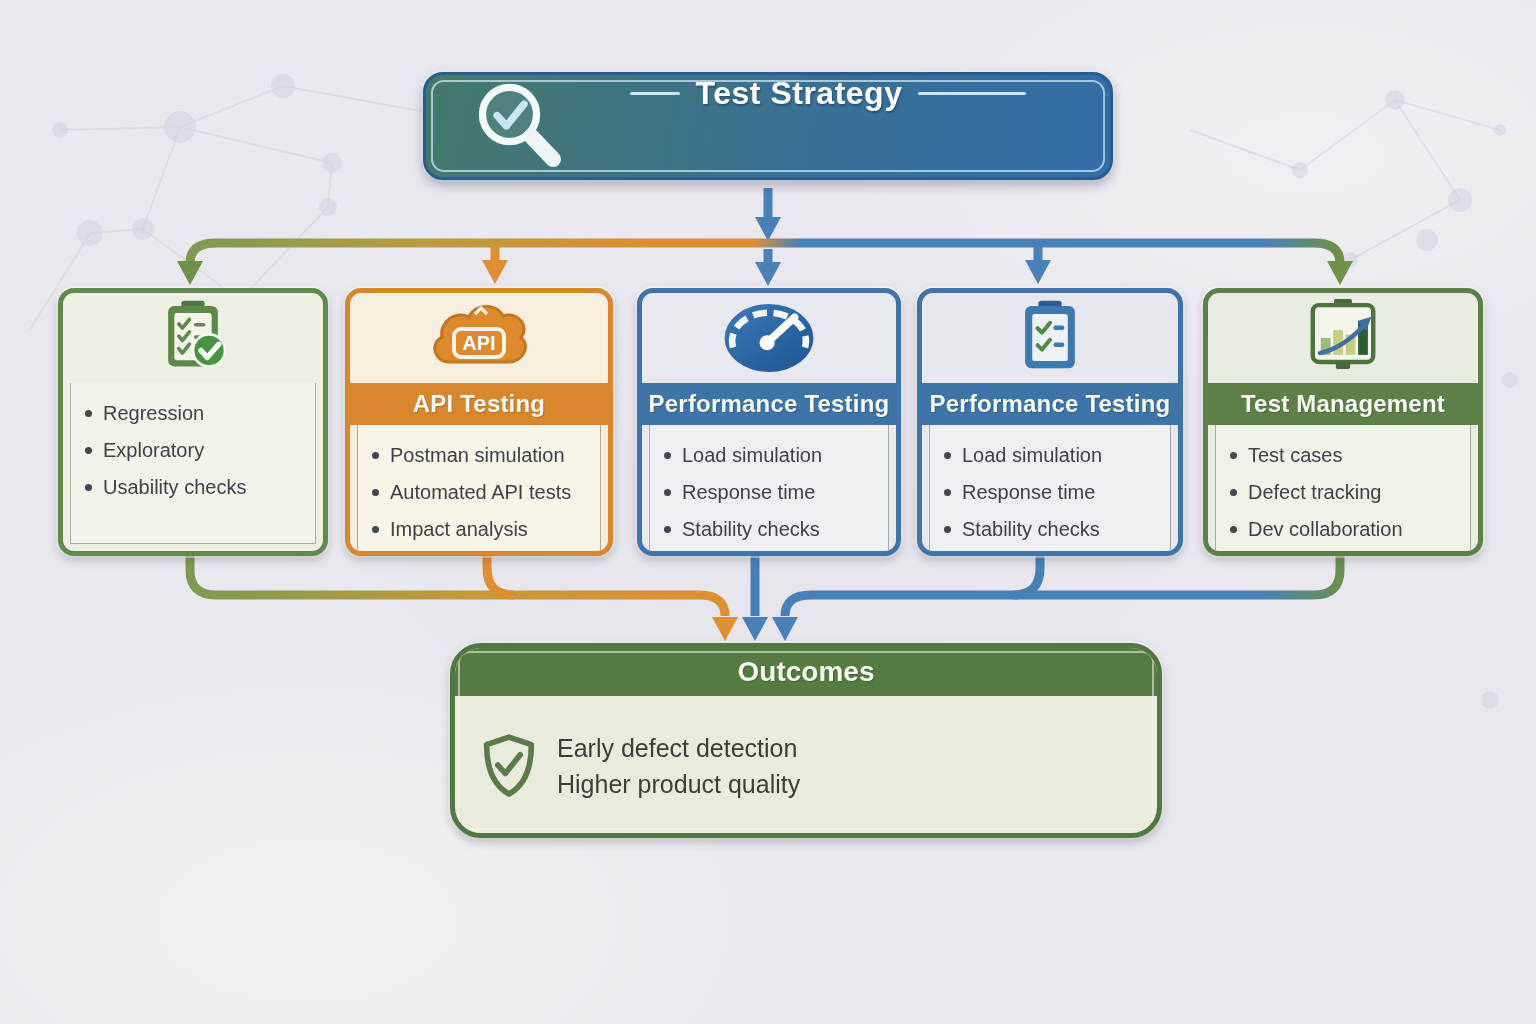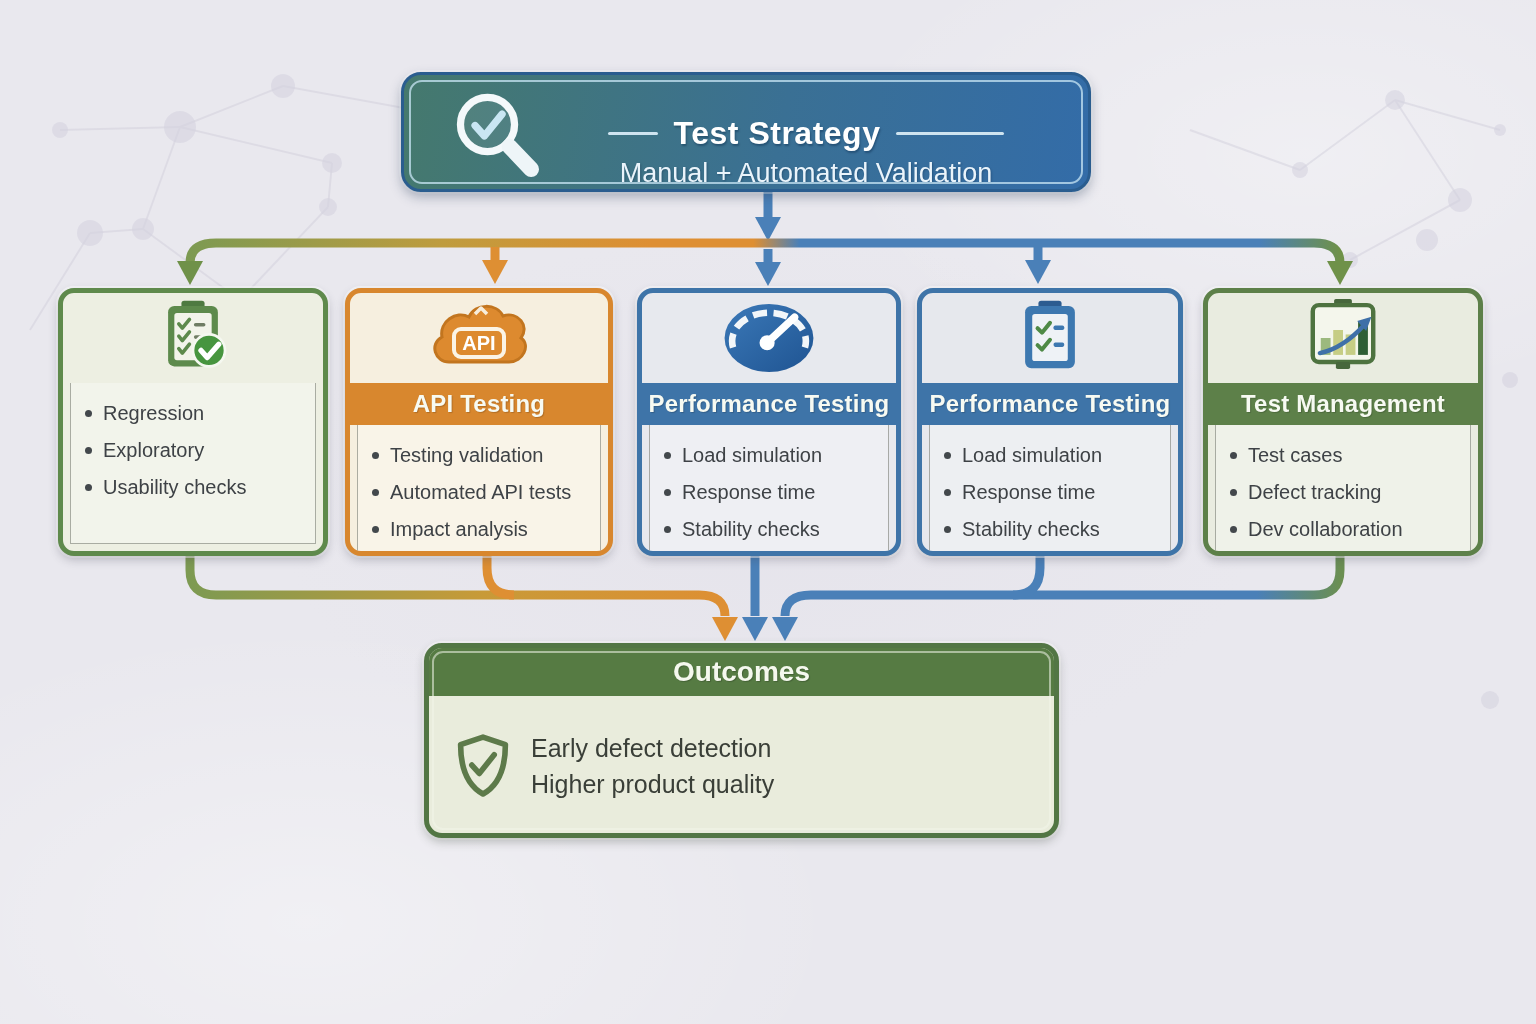--- a/index.html
+++ b/index.html
@@ -8,26 +8,26 @@
     background:
       radial-gradient(900px 500px at 20% 90%, rgba(255,255,255,.35), rgba(255,255,255,0) 60%),
       radial-gradient(800px 420px at 85% 15%, rgba(255,255,255,.3), rgba(255,255,255,0) 60%),
       radial-gradient(700px 400px at 50% 50%, rgba(226,224,233,.5), rgba(226,224,233,0) 70%),
       #e9e8ee;}
   svg{display:block}
   .bg-net{position:absolute;left:0;top:0;z-index:0;}
   .connectors{position:absolute;left:0;top:0;z-index:1;}
 
   
-  .top-box{position:absolute;left:401px;top:72px;width:690px;height:120px;z-index:2;
+  .top-box{position:absolute;left:423px;top:72px;width:690px;height:108px;z-index:2;
     box-sizing:border-box;border-radius:20px;
     border:3px solid var(--bd,#2a5d8f);
     background:linear-gradient(100deg,var(--g1,#45796d) 0%,#3a7094 55%,var(--g2,#336ca8) 100%);
     box-shadow:0 5px 12px rgba(40,60,90,.35),0 0 0 2px rgba(255,255,255,.4);
-    display:flex;align-items:flex-end;}
+    display:flex;align-items:flex-start;}
   .top-box::after{content:"";position:absolute;inset:5px;border-radius:13px;
     border:2px solid rgba(200,230,244,.75);pointer-events:none;}
   .top-icon{margin-left:42px;flex:0 0 auto;}
   .top-text{flex:1;display:flex;flex-direction:column;align-items:center;margin-right:30px;}
   .title-row{display:flex;align-items:center;gap:16px;}
   .hline{height:3px;background:#cfe4f0;border-radius:2px;display:inline-block;}
   .hline.short{width:50px;} .hline.long{width:108px;}
   .top-title{margin:0;font-size:32px;font-weight:bold;color:#ffffff;letter-spacing:.5px;
     text-shadow:1px 2px 2px rgba(0,30,60,.35);}
   .top-sub{margin-top:6px;font-size:27px;color:#eaf4fb;text-shadow:1px 1px 2px rgba(0,30,60,.3);}
@@ -41,22 +41,22 @@
   .card-header{flex:0 0 auto;background:var(--accent);color:#f7faf2;text-align:center;
     font-size:24px;font-weight:bold;padding:7px 2px;letter-spacing:.2px;
     text-shadow:1px 1px 1px rgba(0,0,0,.18);}
   .card-list{flex:1;list-style:none;margin:0 7px 7px 7px;padding:10px 24px 6px 14px;
     border:1px solid rgba(95,100,90,.5);border-top:none;background:rgba(255,255,255,.3);}
   .card-list li{display:flex;align-items:flex-start;gap:11px;margin:7px 0 11px 0;
     font-size:20px;color:#3e4246;line-height:26px;}
   .card-list .dot{flex:0 0 auto;width:7px;height:7px;border-radius:50%;background:#43484c;margin-top:10px;}
 
   
-  .outcomes{position:absolute;left:424px;top:643px;width:635px;height:195px;z-index:2;
-    box-sizing:border-box;border:5px solid var(--bd,#527644);border-radius:18px;background:var(--bg,#e9ecdc);
+  .outcomes{position:absolute;left:450px;top:643px;width:712px;height:195px;z-index:2;
+    box-sizing:border-box;border:5px solid var(--bd,#527644);border-radius:31px;background:var(--bg,#e9ecdc);
     box-shadow:0 4px 10px rgba(60,70,60,.3),0 0 0 2px rgba(255,255,255,.5);
     display:flex;flex-direction:column;overflow:hidden;}
   .outcomes::after{content:"";position:absolute;inset:3px;border-radius:11px;
     border:2px solid rgba(243,246,234,.55);pointer-events:none;}
   .outcomes-header{flex:0 0 auto;background:var(--accent,#567b43);color:#f5f8ee;text-align:center;
     font-size:28px;font-weight:bold;padding:8px 0;text-shadow:1px 1px 1px rgba(0,0,0,.2);}
   .outcomes-body{flex:1;padding:10px 20px 8px 26px;display:flex;flex-direction:column;justify-content:center;gap:10px;}
   .outcome-group{display:flex;align-items:center;gap:20px;}
   .outcome-lines{display:flex;flex-direction:column;}
   .outcome-line{font-size:25px;color:#3a3f38;line-height:36px;}
@@ -157,21 +157,20 @@
       <circle cx="38" cy="38" r="26" fill="rgba(255,255,255,0.08)" stroke="#f4f9fb" stroke-width="7"></circle>
       <path d="M26 39 L35 49 L52 28" fill="none" stroke="#c9e6f3" stroke-width="7" stroke-linecap="round" stroke-linejoin="round"></path>
       <line x1="59" y1="59" x2="80" y2="81" stroke="#eef5f8" stroke-width="15" stroke-linecap="round"></line>
     </svg>
     <div class="top-text">
       <div class="title-row">
         <span class="hline short"></span>
         <h1 class="top-title">Test Strategy</h1>
         <span class="hline long"></span>
       </div>
-      <div class="top-sub">Manual + Automated Validation</div>
     </div>
   </div>
 
   <div class="card" style="left: 58px; width: 270px; --accent: #5f8a4c; --bg: #edefe2;">
     <div class="icon-zone">
       <svg width="82" height="80" viewBox="0 0 90 90">
         <rect x="32" y="3" width="26" height="13" rx="3" fill="#4e7a41"></rect>
         <rect x="17" y="9" width="56" height="68" rx="7" fill="#5d8a4c"></rect>
         <rect x="24" y="17" width="42" height="53" rx="3" fill="#f2f4ea"></rect>
         <g stroke="#5d8a4c" stroke-width="4" fill="none" stroke-linecap="round" stroke-linejoin="round">
@@ -209,21 +208,21 @@
         <path d="M26,64 C12,64 6,46 19,39 C16,24 33,12 46,19 C52,5 74,5 80,18 C95,13 107,28 98,40 C108,47 100,64 86,64 Z" fill="#dd8a2f" stroke="#c2751f" stroke-width="3"></path>
         <path d="M52 16 l6 -6 l6 6" fill="none" stroke="#f7eedd" stroke-width="3.5" stroke-linejoin="round"></path>
         <rect x="31" y="31" width="50" height="28" rx="7" fill="none" stroke="#fbf4e6" stroke-width="4"></rect>
         <text x="56" y="52" text-anchor="middle" font-size="20" font-weight="bold" fill="#ffffff" font-family="Liberation Sans, DejaVu Sans, sans-serif">API</text>
       </svg>
     </div>
     <div class="card-header">API Testing</div>
     <ul class="card-list">
       <li>
           <span class="dot"></span>
-          <span>Testing validation</span>
+          <span>Postman simulation</span>
         </li>
       <li>
           <span class="dot"></span>
           <span>Automated API tests</span>
         </li>
       <li>
           <span class="dot"></span>
           <span>Impact analysis</span>
         </li>
     </ul>

